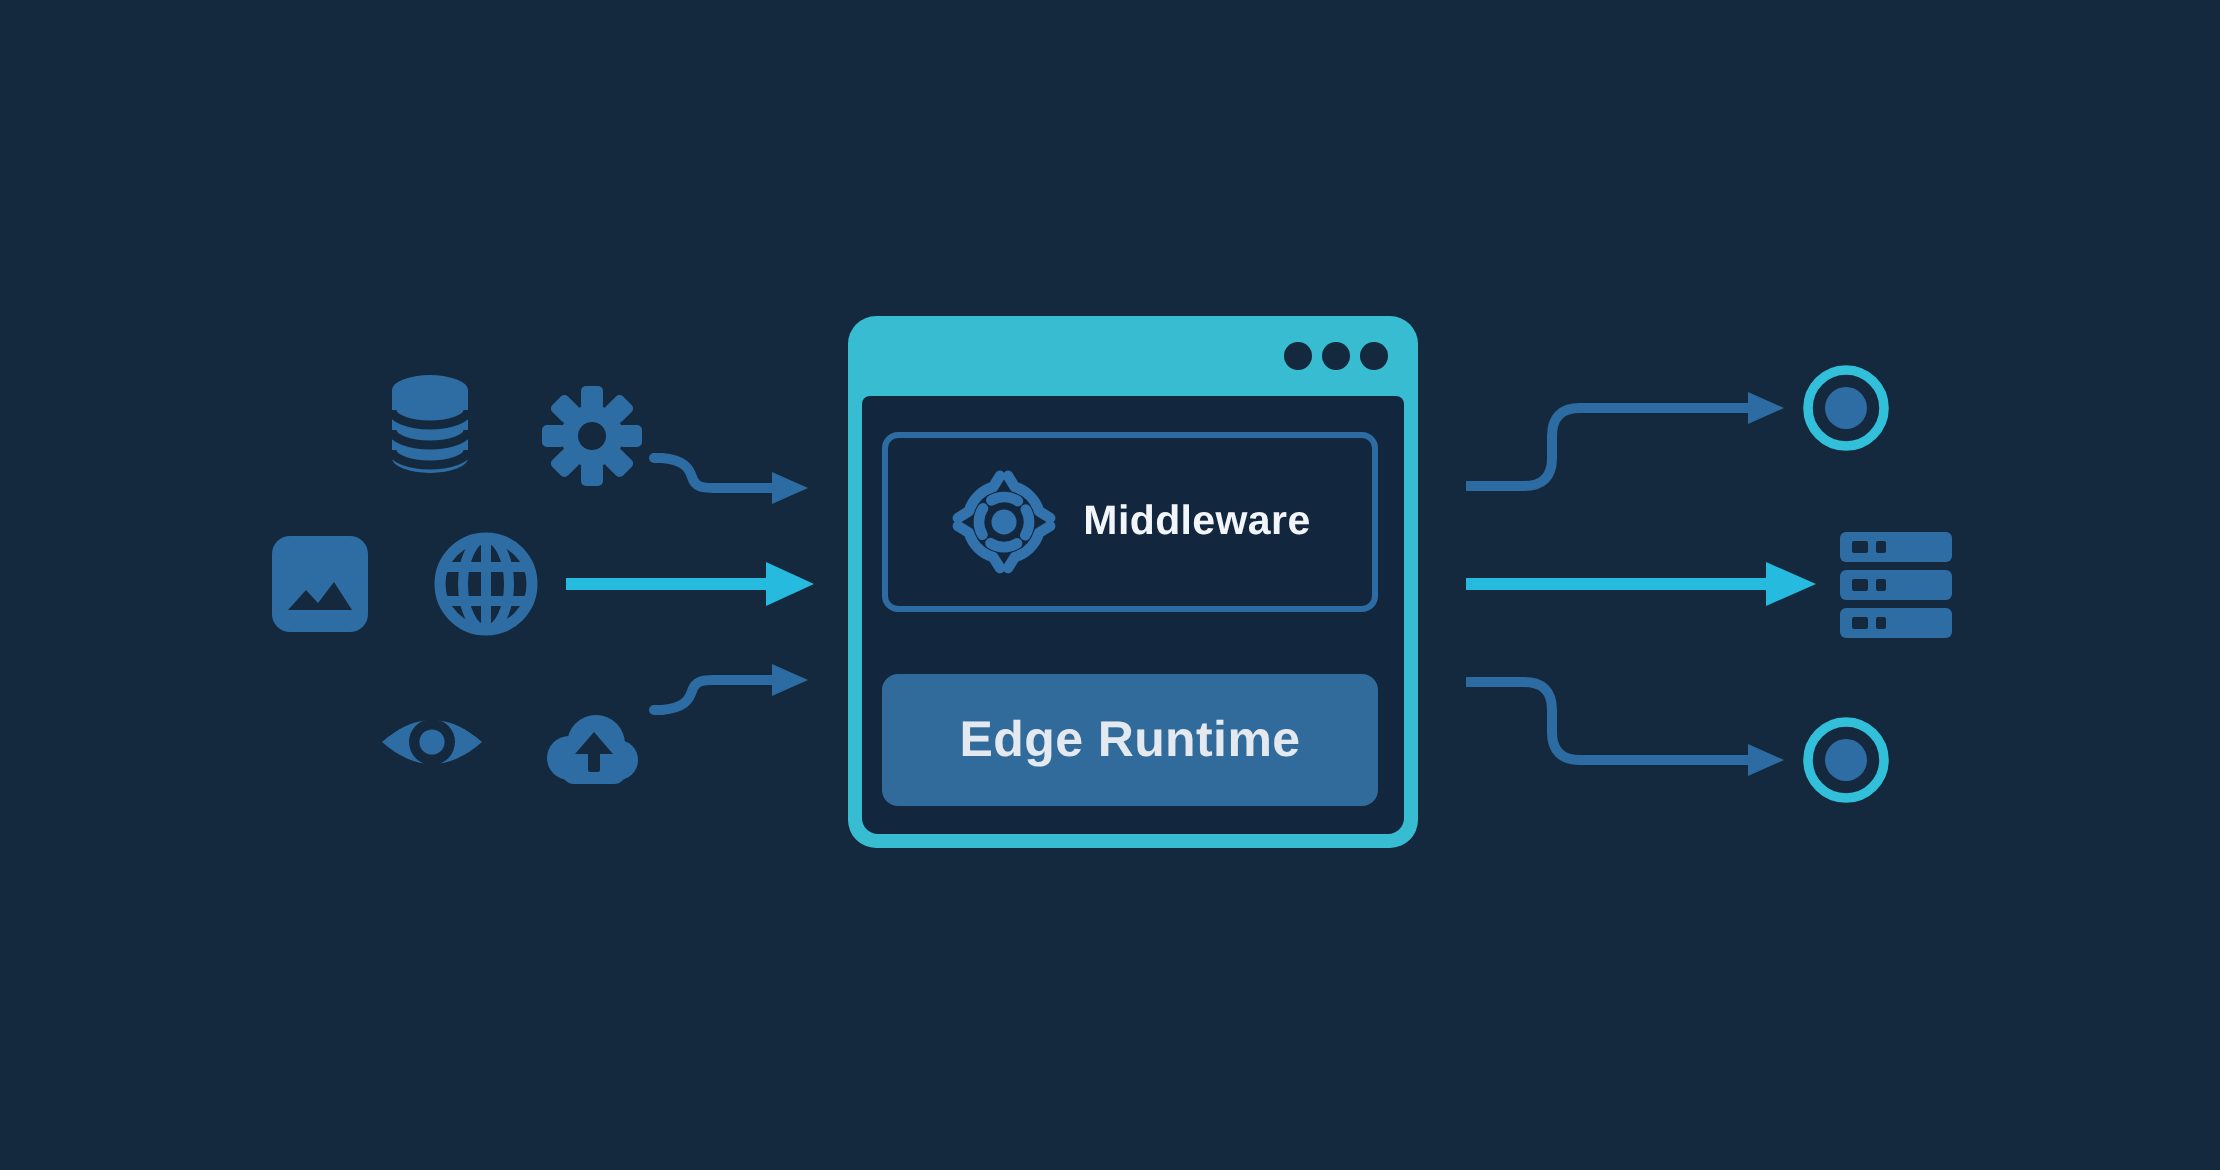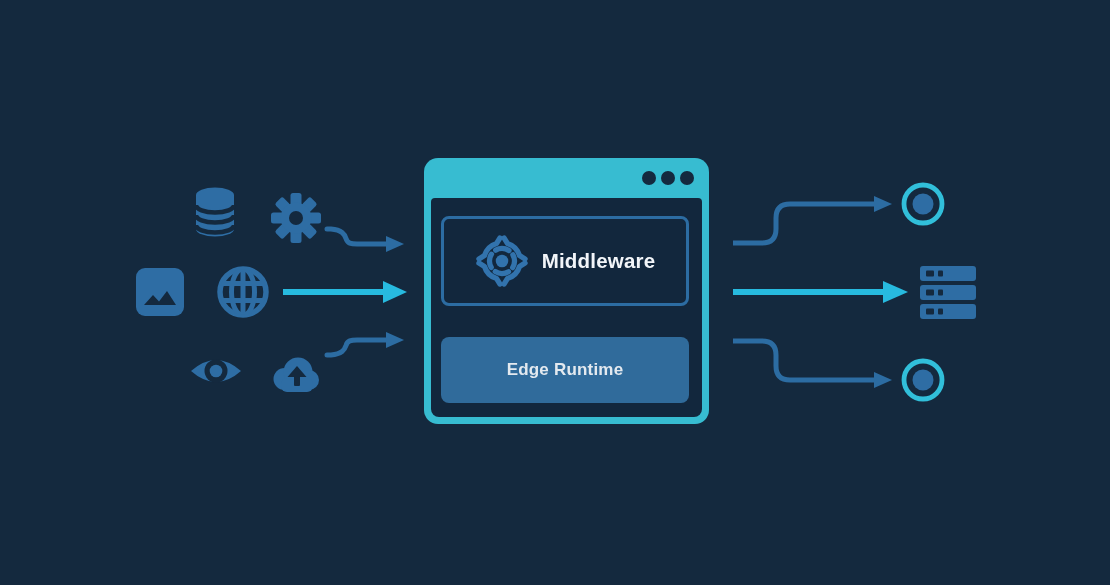--- a/index.html
+++ b/index.html
@@ -32,21 +32,21 @@
     position:absolute;left:10px;top:18px;width:248px;height:90px;
     box-sizing:border-box;border:3px solid #2C6CA2;border-radius:8px;
     display:flex;align-items:center;justify-content:center;gap:13px;
   }
   .mw-label{color:#F2F5F9;font-size:20.5px;font-weight:600;letter-spacing:.2px;}
   .edge-box{
     position:absolute;left:10px;top:139px;width:248px;height:66px;
     background:#306B9B;border-radius:8px;
     display:flex;align-items:center;justify-content:center;
   }
-  .edge-label{color:#E3E9EF;font-size:17px;font-weight:600;letter-spacing:.2px;}
+  .edge-label{color:#E3E9EF;font-size:25px;font-weight:600;letter-spacing:.2px;}
 </style>
 </head>
 <body>
 
 <div class="stage">
 
   <svg class="abs" style="left:0;top:0" width="1110" height="585" viewBox="0 0 1110 585">
 
     <g stroke="#2C6CA2" stroke-width="5" fill="none" stroke-linecap="round">
       <path d="M 327 229 L 331 229 C 342 230 344.5 234 346 238.5 C 347.5 243.5 351 244 357 244 L 387 244"></path>

